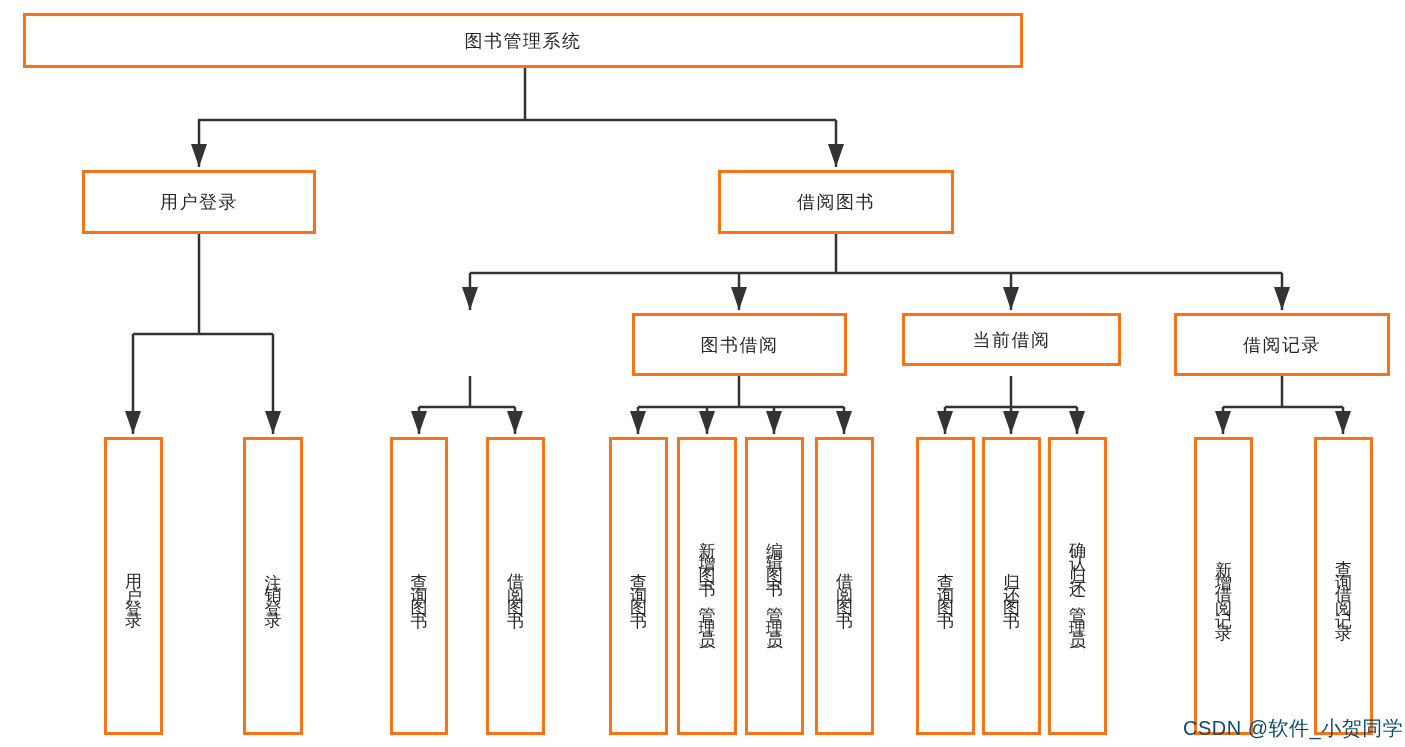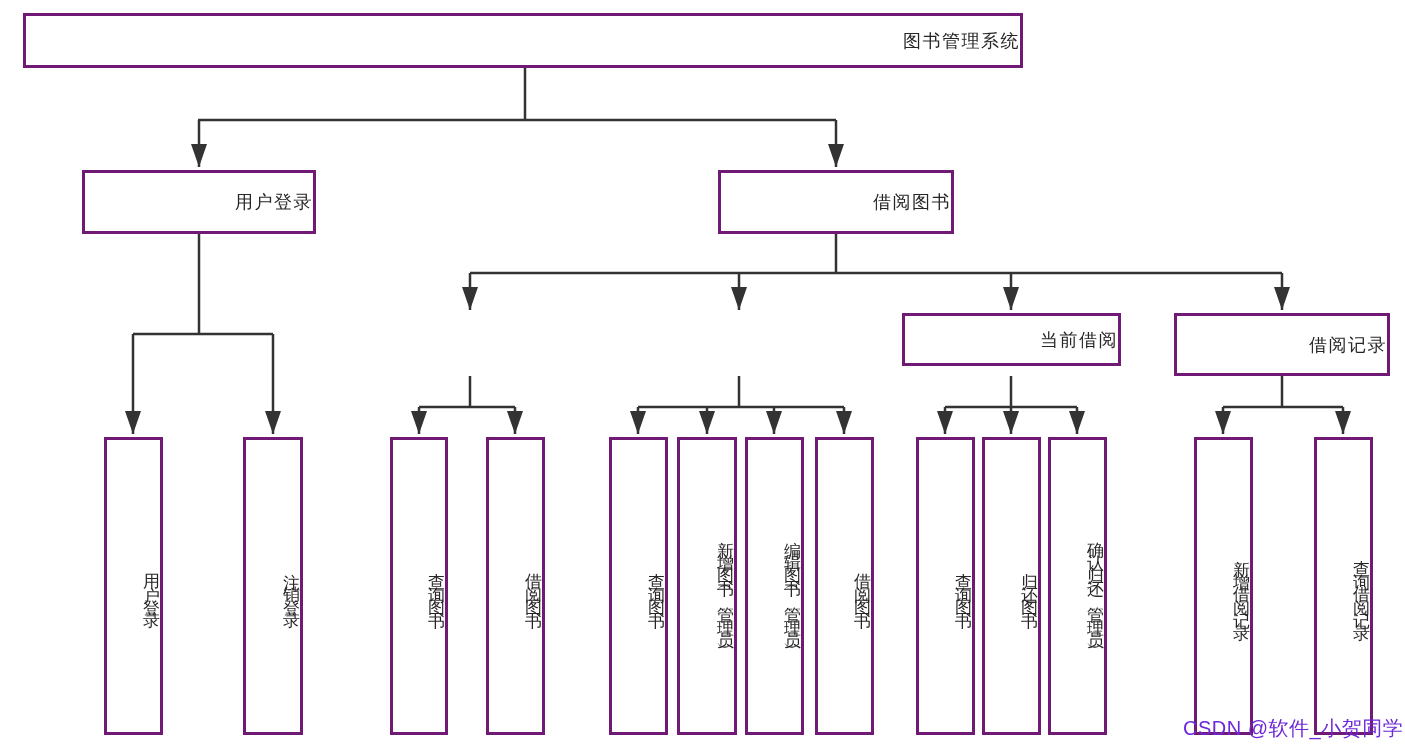--- a/index.html
+++ b/index.html
@@ -7,39 +7,39 @@
     position:relative;
     width:1405px;height:747px;
     background:#ffffff;
     font-family:"Liberation Sans","DejaVu Sans",sans-serif;
     overflow:hidden;
   }
   .stage svg{position:absolute;left:0;top:0;z-index:0;}
   .node{
     position:absolute;
     background:#ffffff;
-    border:3px solid #701a75;
+    border:3px solid #f97316;
     box-sizing:border-box;
-    display:flex;align-items:center;justify-content:flex-end;
+    display:flex;align-items:center;justify-content:center;
     color:#262626;
     z-index:1;
   }
   .node.h{font-size:18px;letter-spacing:1.5px;}
   .node.v span{
     writing-mode:vertical-rl;
     text-orientation:mixed;
     font-size:17px;
     letter-spacing:13px;
     line-height:1;
   }
   .watermark{
     position:absolute;
     left:1183px;top:715px;
     font-size:20px;
-    color:#6d28d9;
+    color:#0c4a6e;
     letter-spacing:0.5px;
     z-index:5;
     white-space:nowrap;
   }
 </style>
 </head>
 <body>
 
 <div class="stage">
 
@@ -111,20 +111,23 @@
     <span>图书管理系统</span>
   </div>
 
   <div class="node h" style="left:82px;top:170px;width:234px;height:64px">
     <span>用户登录</span>
   </div>
   <div class="node h" style="left:718px;top:170px;width:236px;height:64px">
     <span>借阅图书</span>
   </div>
 
+  <div class="node h" style="left:632px;top:313px;width:215px;height:63px">
+    <span>图书借阅</span>
+  </div>
   <div class="node h" style="left:902px;top:313px;width:219px;height:53px">
     <span>当前借阅</span>
   </div>
   <div class="node h" style="left:1174px;top:313px;width:216px;height:63px">
     <span>借阅记录</span>
   </div>
 
   <div class="node v" style="left:104px;top:437px;width:59px;height:298px">
     <span>用户登录</span>
   </div>

